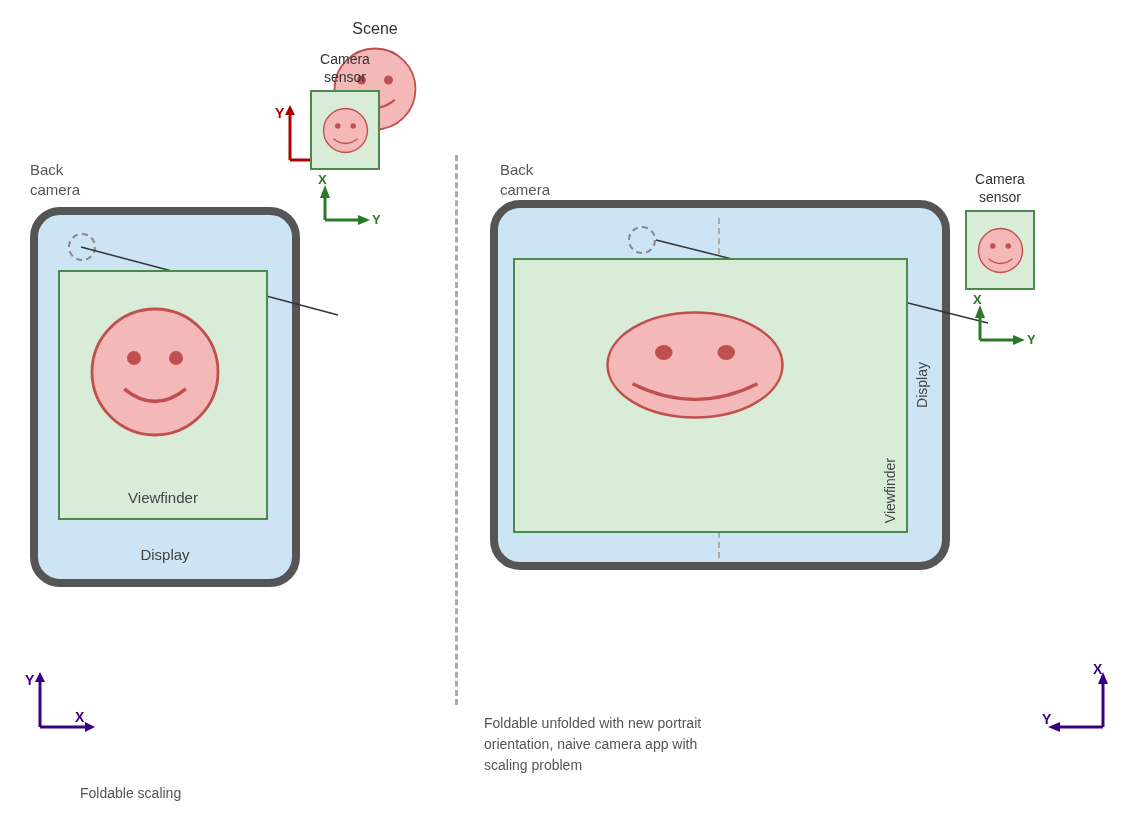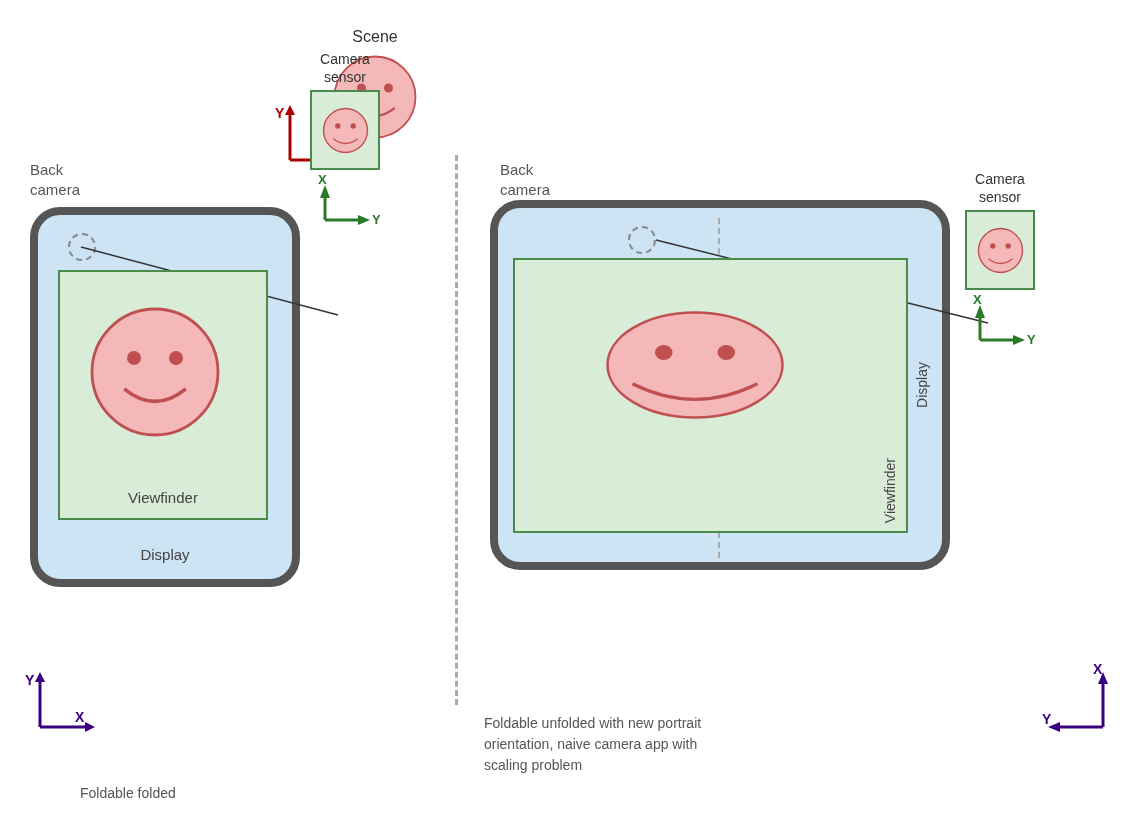--- a/index.html
+++ b/index.html
@@ -7,21 +7,21 @@
       background: #ffffff;
       font-family: Arial, sans-serif;
       width: 1143px;
       height: 831px;
       overflow: hidden;
       position: relative;
     }
 
     .scene-area {
       position: absolute;
-      top: 28px;
+      top: 20px;
       left: 330px;
       display: flex;
       flex-direction: column;
       align-items: center;
     }
 
     .scene-label {
       font-size: 16px;
       color: #333;
       margin-bottom: 6px;
@@ -305,21 +305,21 @@
   <svg width="80" height="80">
     <line x1="20" y1="60" x2="20" y2="10" stroke="#3a0080" stroke-width="3"></line>
     <polygon points="20,5 15,15 25,15" fill="#3a0080"></polygon>
     <line x1="20" y1="60" x2="70" y2="60" stroke="#3a0080" stroke-width="3"></line>
     <polygon points="75,60 65,55 65,65" fill="#3a0080"></polygon>
     <text x="55" y="55" font-size="14" fill="#3a0080" font-weight="bold">X</text>
     <text x="5" y="18" font-size="14" fill="#3a0080" font-weight="bold">Y</text>
   </svg>
 </div>
 
-<div class="foldable-folded-label">Foldable folded</div>
+<div class="foldable-folded-label">Foldable scaling</div>
 
 <div class="dotted-divider"></div>
 
 <div class="right-device-container" style="position:absolute;top:160px;left:490px;">
   <div style="position:relative;padding-top:40px;">
     <div style="position:absolute;top:0;left:10px;font-size:15px;color:#555;line-height:1.3;">Back<br>camera</div>
     <div class="device-right">
       <div class="punch-hole-right"></div>
       <div class="dotted-vertical-right"></div>
 

